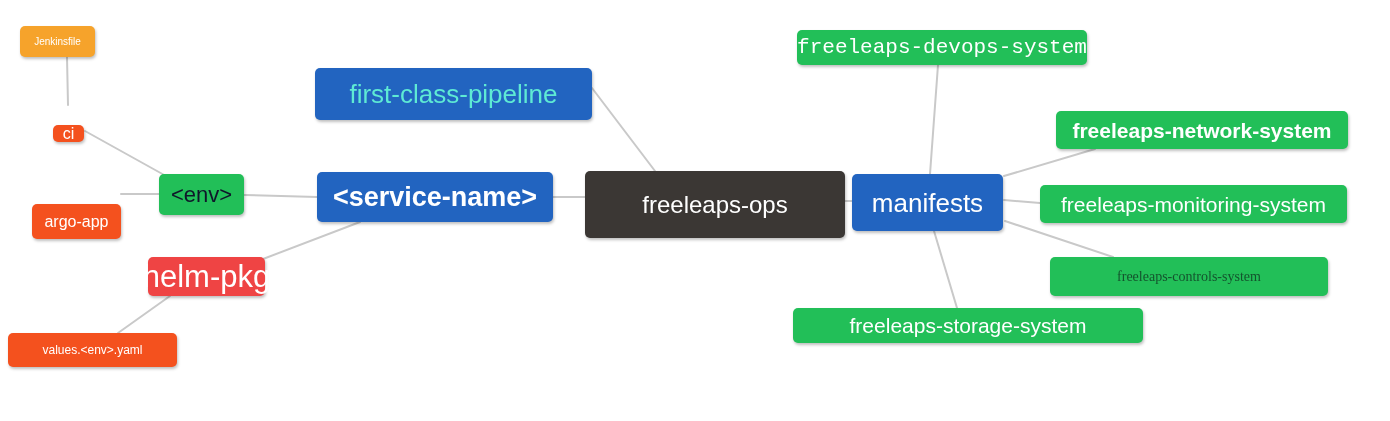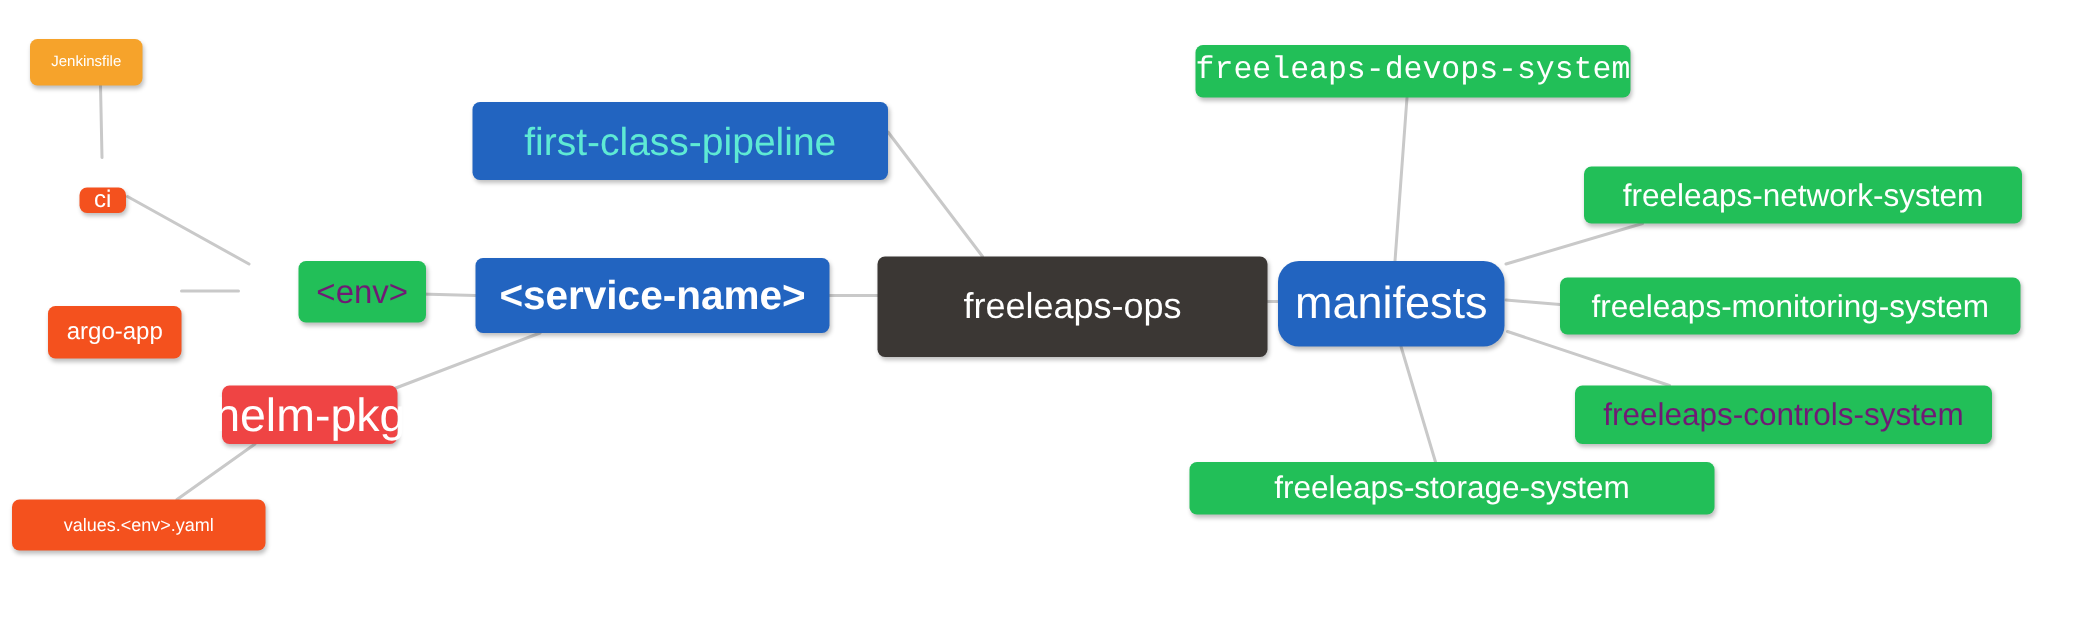--- a/index.html
+++ b/index.html
@@ -56,26 +56,26 @@
       <line x1="930" y1="174" x2="938" y2="65" stroke="#c9c9c9"></line>
       <line x1="1004" y1="176" x2="1095" y2="149" stroke="#c9c9c9"></line>
       <line x1="1004" y1="200" x2="1040" y2="203" stroke="#c9c9c9"></line>
       <line x1="1005" y1="221" x2="1113" y2="257" stroke="#c9c9c9"></line>
       <line x1="934" y1="231" x2="957" y2="308" stroke="#c9c9c9"></line>
     </svg>
   <div>
       <div class="node" style="left: 20px; top: 26px; width: 75px; height: 31px; font-size: 10px; background: rgb(246, 163, 43); color: rgb(255, 255, 255);">Jenkinsfile</div>
       <div class="node" style="left: 53px; top: 105px; width: 31px; height: 17px; font-size: 16px; background: rgb(244, 81, 30); color: rgb(255, 255, 255); margin-top: 20px;">ci</div>
       <div class="node" style="left: 32px; top: 176px; width: 89px; height: 35px; font-size: 16px; background: rgb(244, 81, 30); color: rgb(255, 255, 255); margin-top: 28px;">argo-app</div>
-      <div class="node" style="left: 159px; top: 174px; width: 85px; height: 41px; font-size: 22px; background: rgb(34, 191, 88); color: #701a75; margin-left: 40px;">&lt;env&gt;</div>
+      <div class="node" style="left: 159px; top: 174px; width: 85px; height: 41px; font-size: 22px; background: rgb(34, 191, 88); color: #0f172a;">&lt;env&gt;</div>
       <div class="node" style="left: 148px; top: 257px; width: 117px; height: 39px; font-size: 31px; background: #ef4444; color: rgb(255, 255, 255);">helm-pkg</div>
       <div class="node" style="left: 8px; top: 333px; width: 169px; height: 34px; font-size: 12px; background: rgb(244, 81, 30); color: rgb(255, 255, 255);">values.&lt;env&gt;.yaml</div>
       <div class="node" style="left: 315px; top: 36px; width: 277px; height: 52px; font-size: 26px; background: rgb(34, 100, 192); color: #5eead4; margin-top: 32px;">first-class-pipeline</div>
       <div class="node" style="left: 317px; top: 172px; width: 236px; height: 50px; font-size: 27px; background: rgb(34, 100, 192); color: rgb(255, 255, 255); font-weight: bold;">&lt;service-name&gt;</div>
       <div class="node" style="left: 585px; top: 171px; width: 260px; height: 67px; font-size: 24px; background: rgb(59, 55, 52); color: rgb(255, 255, 255);">freeleaps-ops</div>
-      <div class="node" style="left: 852px; top: 174px; width: 151px; height: 57px; font-size: 30px; background: rgb(34, 100, 192); color: rgb(255, 255, 255); border-radius: 14px;">manifests</div>
+      <div class="node" style="left: 852px; top: 174px; width: 151px; height: 57px; font-size: 26px; background: rgb(34, 100, 192); color: rgb(255, 255, 255);">manifests</div>
       <div class="node" style="left: 797px; top: 30px; width: 290px; height: 35px; font-size: 21px; background: rgb(34, 191, 88); color: rgb(255, 255, 255); font-family: Liberation Mono, monospace;">freeleaps-devops-system</div>
-      <div class="node" style="left: 1056px; top: 111px; width: 292px; height: 38px; font-size: 21px; background: rgb(34, 191, 88); color: rgb(255, 255, 255);">freeleaps-network-system</div>
+      <div class="node" style="left: 1056px; top: 111px; width: 292px; height: 38px; font-size: 21px; background: rgb(34, 191, 88); color: rgb(255, 255, 255); font-weight: bold;">freeleaps-network-system</div>
       <div class="node" style="left: 1040px; top: 185px; width: 307px; height: 38px; font-size: 21px; background: rgb(34, 191, 88); color: rgb(255, 255, 255);">freeleaps-monitoring-system</div>
-      <div class="node" style="left: 1050px; top: 257px; width: 278px; height: 39px; font-size: 21px; background: rgb(34, 191, 88); color: #701a75;">freeleaps-controls-system</div>
+      <div class="node" style="left: 1050px; top: 257px; width: 278px; height: 39px; font-size: 14px; background: rgb(34, 191, 88); color: #14532d; font-family: Liberation Serif, serif;">freeleaps-controls-system</div>
       <div class="node" style="left: 793px; top: 308px; width: 350px; height: 35px; font-size: 21px; background: rgb(34, 191, 88); color: rgb(255, 255, 255);">freeleaps-storage-system</div>
     </div>
 </div>
 
 </body></html>

